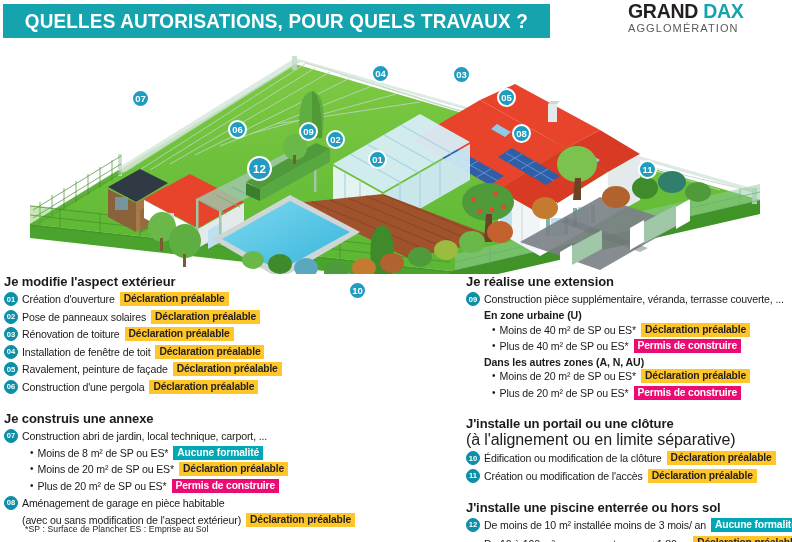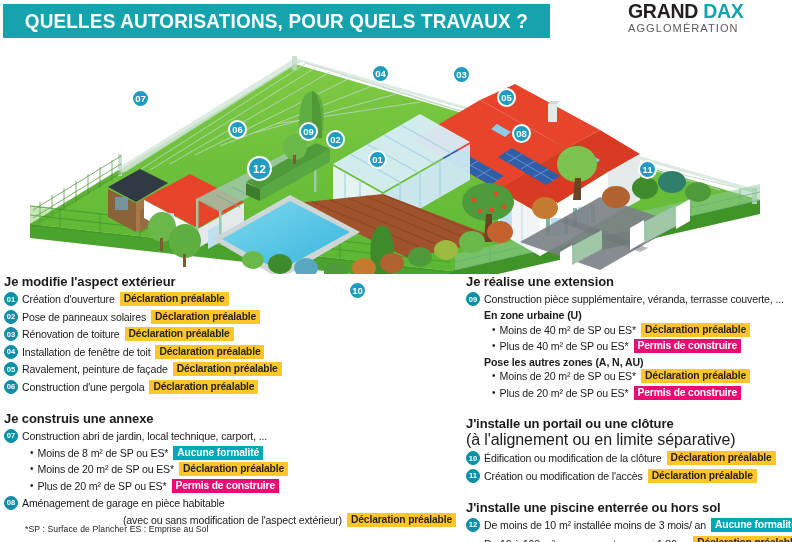--- a/index.html
+++ b/index.html
@@ -65,21 +65,21 @@
     margin-left:5px;white-space:nowrap;letter-spacing:-.15px;display:inline-block;
   }
   .chip.yellow{background:#ffc629;color:#231f20;}
   .chip.pink{background:#ec0b72;color:#ffffff;}
   .chip.teal{background:#00a7b5;color:#ffffff;}
 
   .sub-head{font-size:10.6px;font-weight:bold;margin:2px 0 1px 18px;letter-spacing:-.1px;}
   .bullet-row{display:flex;align-items:center;min-height:15px;margin:0 0 1.5px 26px;}
   .bullet-row .dot{font-size:10px;margin-right:4px;line-height:1;}
   .indent-row{display:flex;align-items:flex-end;min-height:16px;margin:0 0 1.5px 18px;}
-  .cont-row{display:flex;align-items:center;min-height:16px;margin:0 0 1.5px 18px;justify-content:flex-end;}
+  .cont-row{display:flex;align-items:center;min-height:16px;margin:0 0 1.5px 18px;}
 
   #footnote{
     position:absolute;left:25px;top:524px;
     font-size:8.6px;color:#1b1b1b;letter-spacing:.1px;white-space:nowrap;
   }
 </style>
 </head>
 <body>
 
 <div id="header">
@@ -458,21 +458,21 @@
   <div class="bullet-row">
     <span class="dot">•</span>
     <span class="txt">Moins de 40 m²  de SP ou ES*</span>
     <span class="chip yellow">Déclaration préalable</span>
   </div>
   <div class="bullet-row">
     <span class="dot">•</span>
     <span class="txt">Plus de 40 m²  de SP ou ES*</span>
     <span class="chip pink">Permis de construire</span>
   </div>
-  <div class="sub-head">Pose les autres zones (A, N, AU)</div>
+  <div class="sub-head">Dans les autres zones (A, N, AU)</div>
   <div class="bullet-row">
     <span class="dot">•</span>
     <span class="txt">Moins de 20 m²  de SP ou ES*</span>
     <span class="chip yellow">Déclaration préalable</span>
   </div>
   <div class="bullet-row">
     <span class="dot">•</span>
     <span class="txt">Plus de 20 m²  de SP ou ES*</span>
     <span class="chip pink">Permis de construire</span>
   </div>

